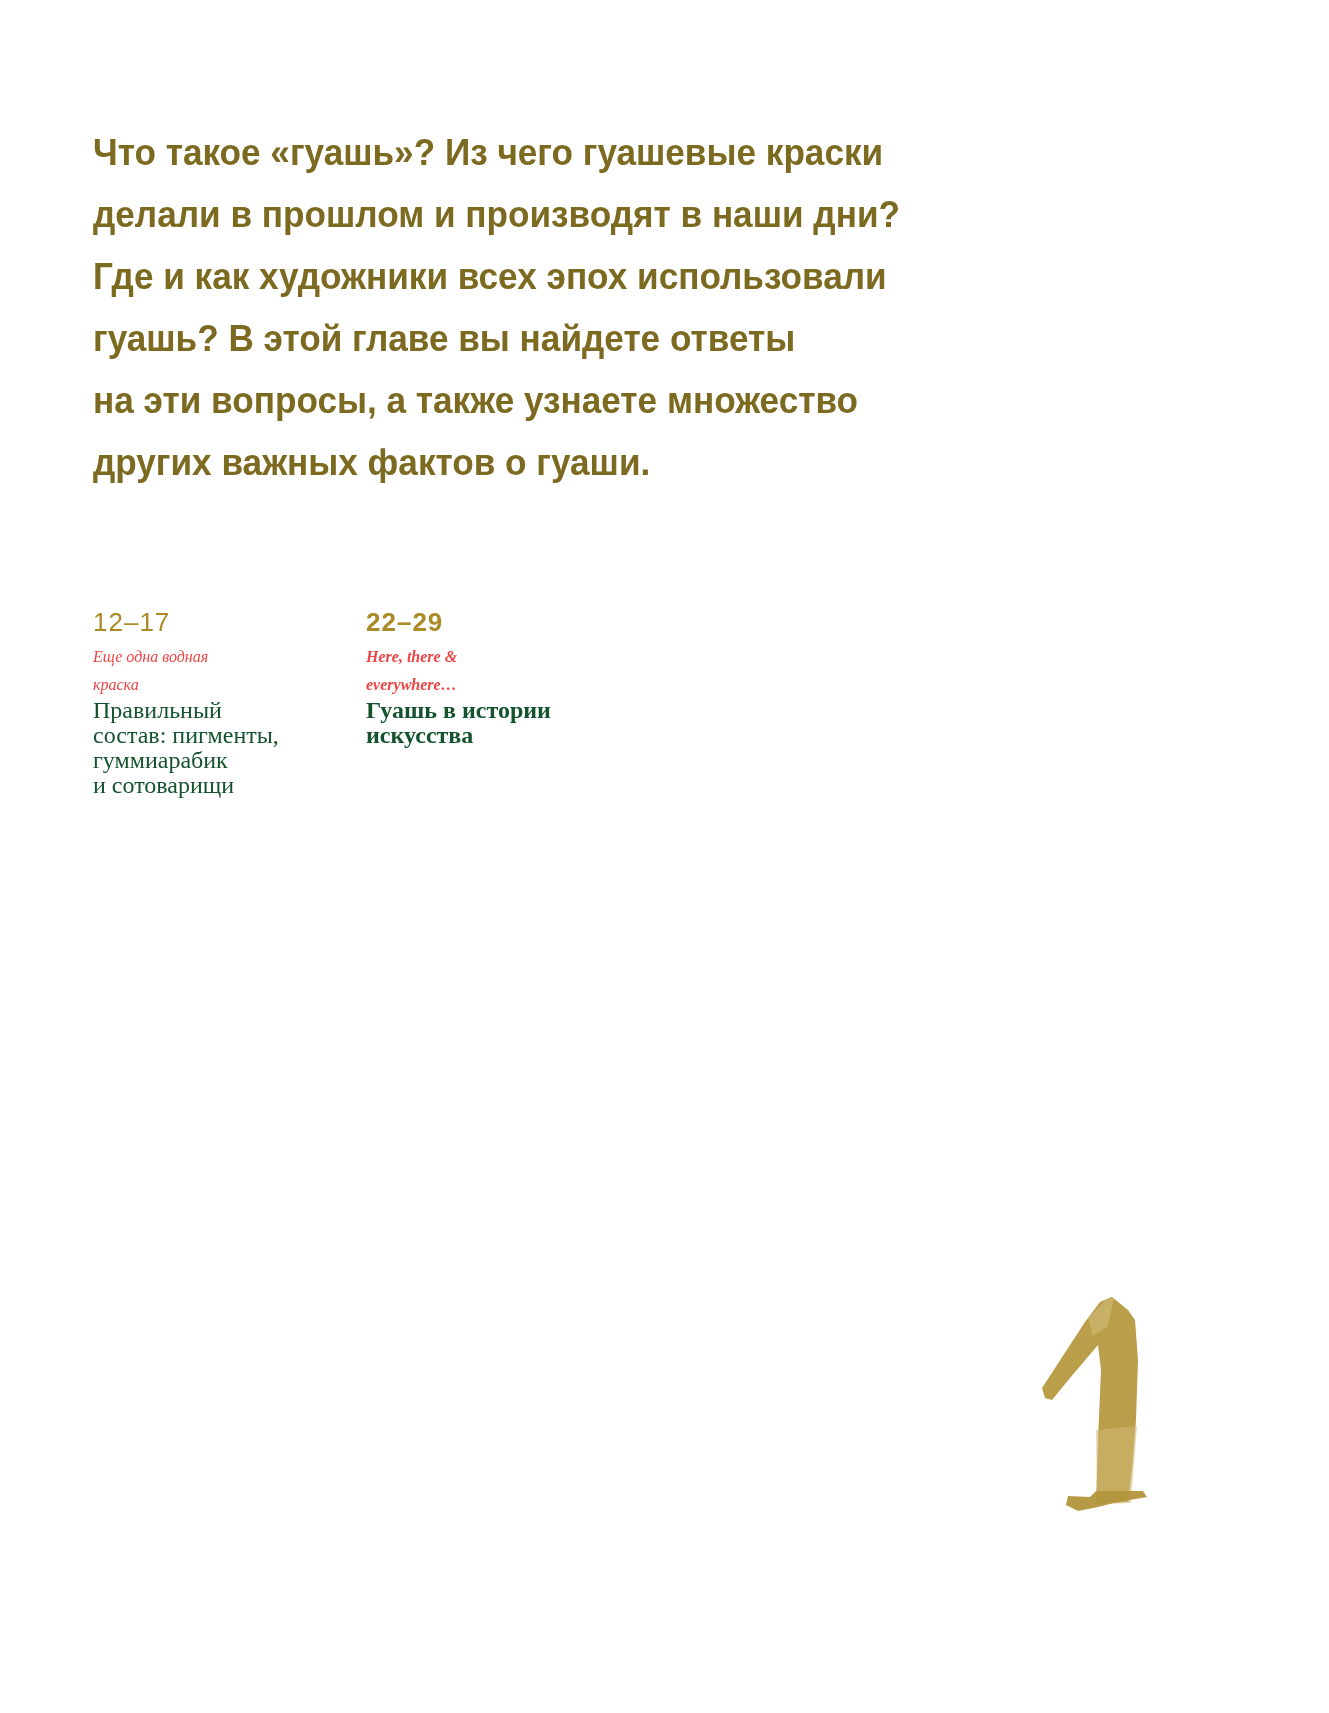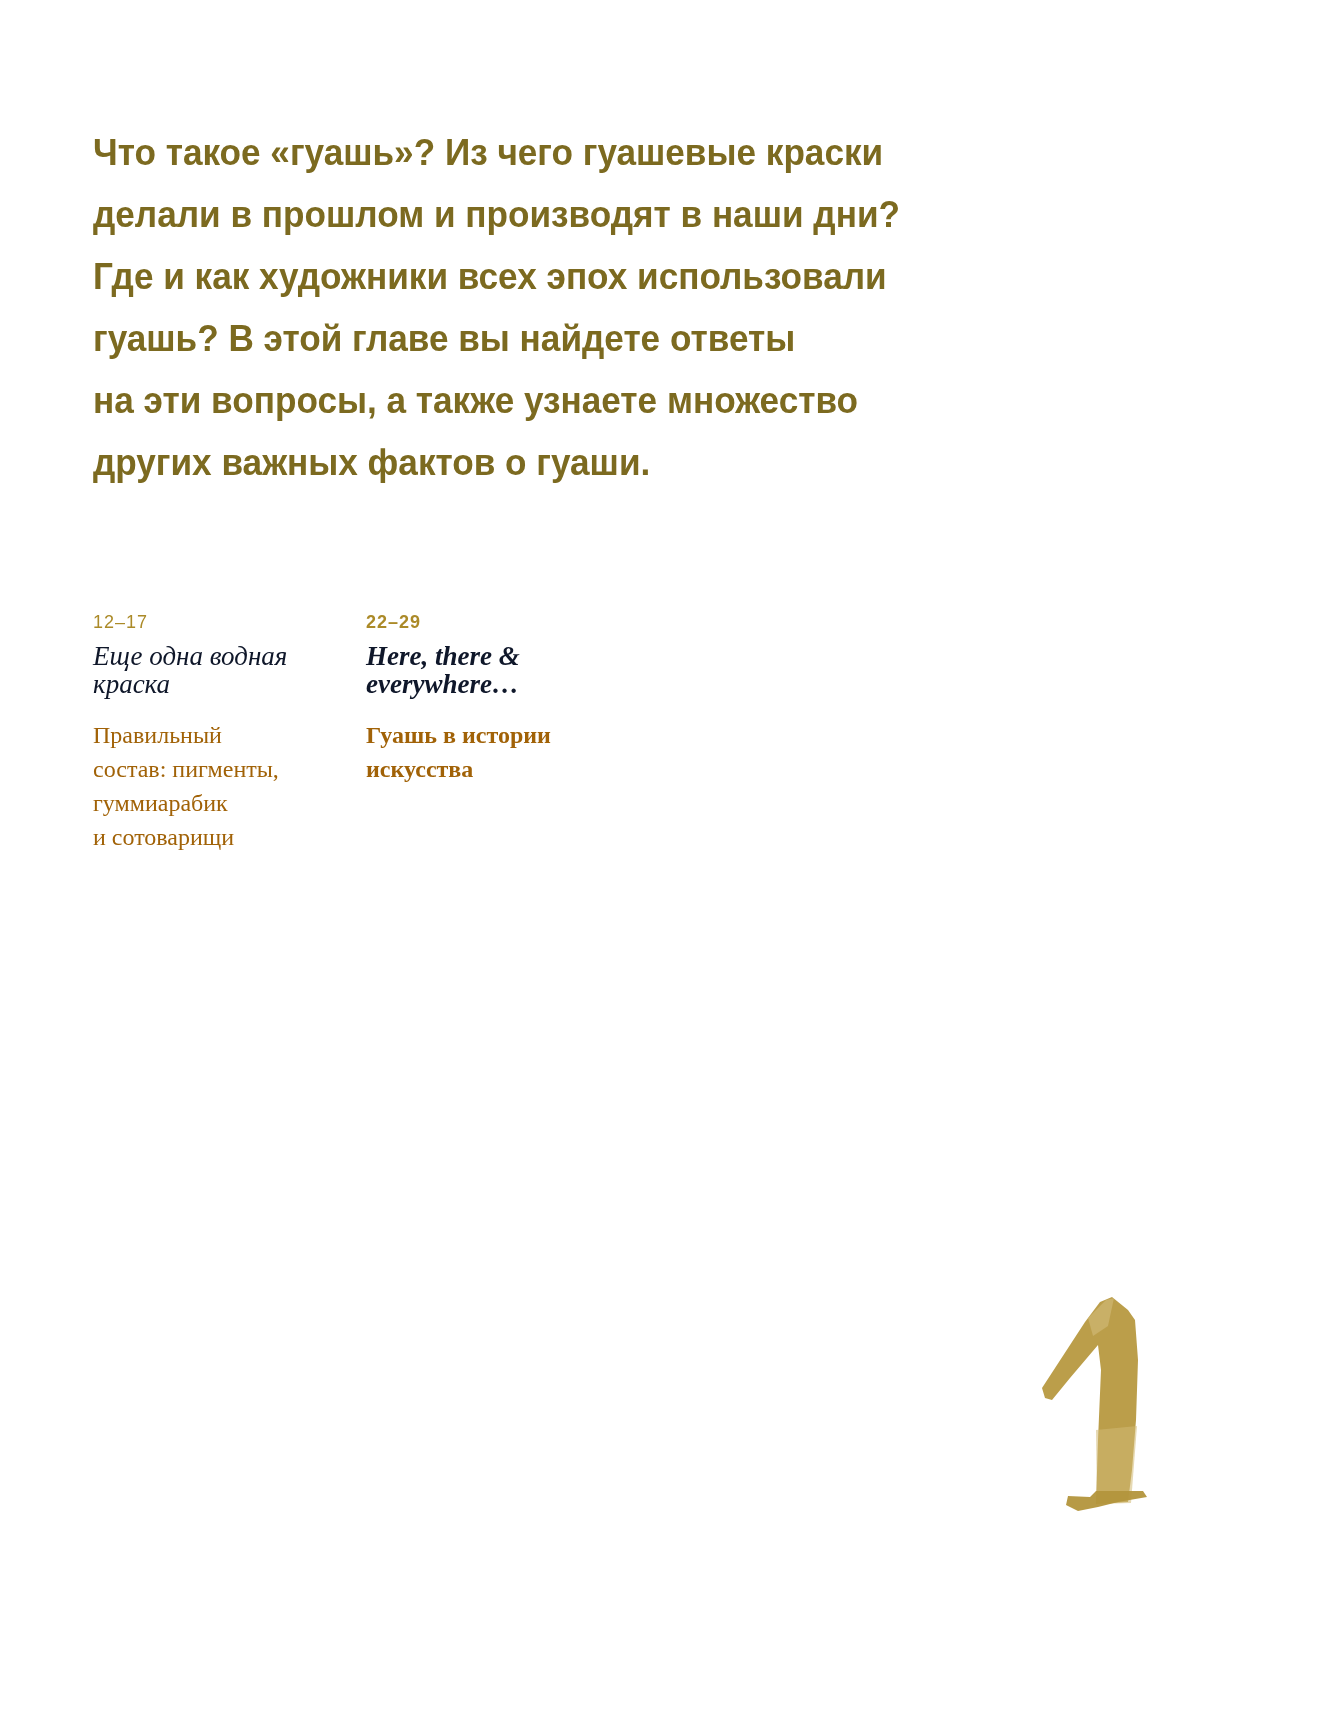--- a/index.html
+++ b/index.html
@@ -30,39 +30,38 @@
     transform-origin: 0 0;
   }
 
   
   .toc-col { position: absolute; top. : 0; width: 250px; }
   .toc-col-1 { left: 93px; top: 607px; }
   .toc-col-2 { left: 366px; top: 607px; font-weight: bold; }
   .toc-entry { margin-bottom: 29px; }
   .toc-pages {
     font-family: "Liberation Sans", sans-serif;
-    font-size: 18px;
+    font-size: 26px;
     line-height: 31px;
     letter-spacing: 1px;
     color: #ab8a28;
     margin-bottom: 5px;
   }
   .toc-title {
     font-family: "Liberation Serif", serif;
     font-style: italic;
-    font-size: 27px;
+    font-size: 16px;
     line-height: 27.5px;
-    color: #0f172a;
+    color: #ef4444;
   }
   .toc-subtitle {
     font-family: "Liberation Serif", serif;
     font-size: 24px;
-    line-height: 34px;
-    color: #a16207;
-    margin-top: 20px;
+    line-height: 25px;
+    color: #14532d;
   }
   .toc-extra {
     font-family: "Liberation Sans", sans-serif;
     font-size: 20px;
     line-height: 26.8px;
     letter-spacing: 0.6px;
     color: #466898;
     margin-top: 3px;
   }
 

